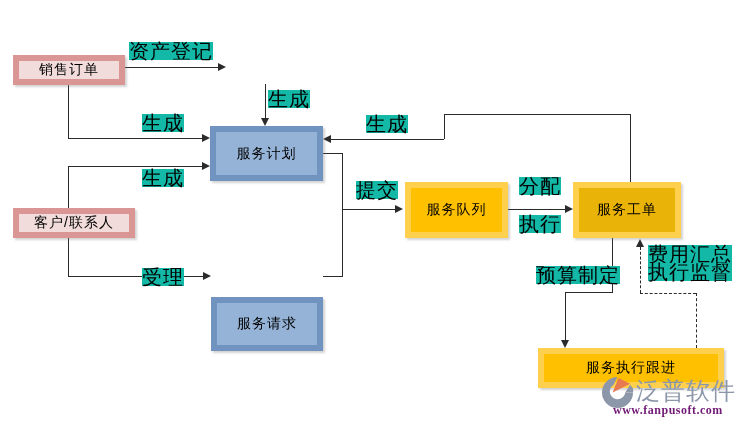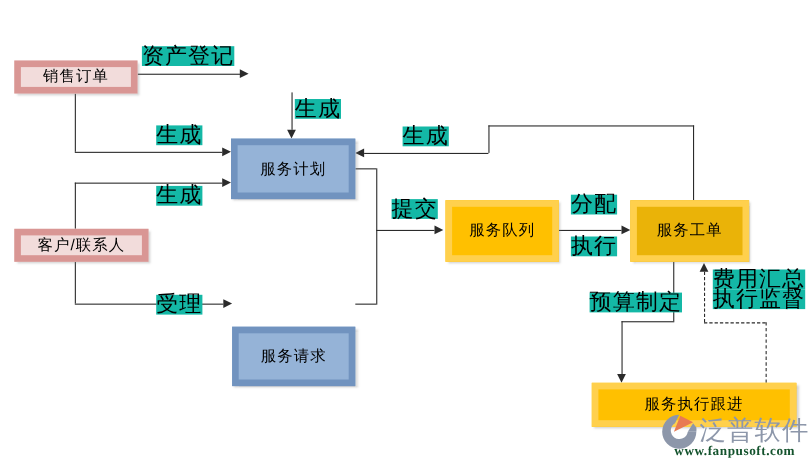--- a/index.html
+++ b/index.html
@@ -113,16 +113,16 @@
 
   <div class="node" style="left: 538px; top: 348px; width: 186px; height: 40px; background: rgb(255, 192, 0); border-color: rgb(255, 208, 77);">服务执行跟进</div>
 
   <div class="logo">
     <svg class="logo-icon" viewBox="0 0 34 34">
       <path d="M17 1 A16 16 0 1 0 33 17 L25 17 A8 8 0 1 1 13 9 Z" fill="#8d97aa"></path>
       <path d="M18 2 L30 8 L12 17 Z" fill="#e87a52"></path>
       <path d="M30 9 L33 13 A16 16 0 0 1 33 17 L25 17 Z" fill="#8d97aa"></path>
     </svg>
     <span class="logo-brand" style="color: rgb(141, 151, 170);">泛普软件</span>
-    <span class="logo-url" style="color: #14532d;">www.fanpusoft.com</span>
+    <span class="logo-url" style="color: #701a75;">www.fanpusoft.com</span>
   </div>
 
 </div>
 
 </body></html>

